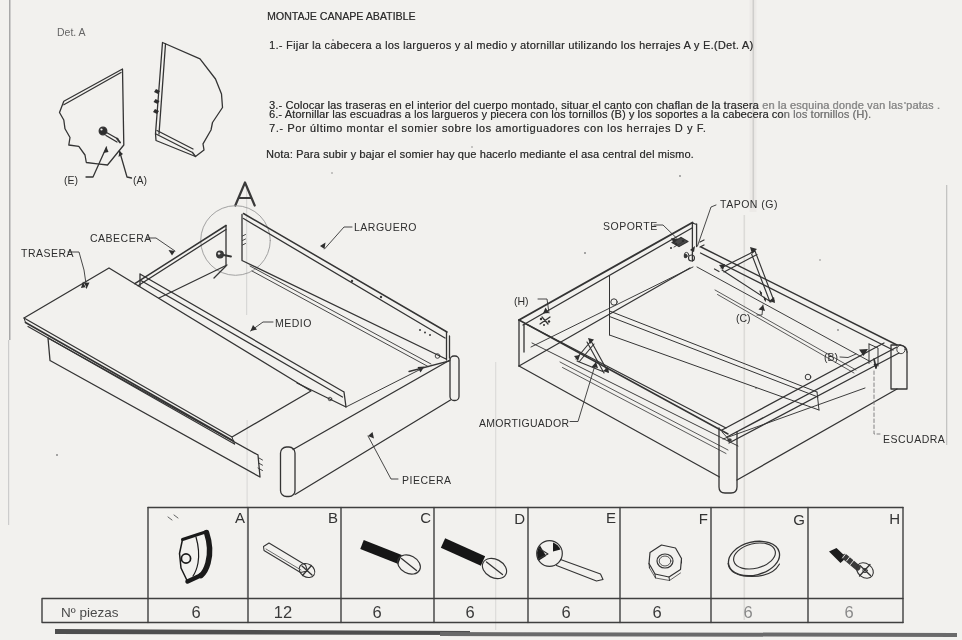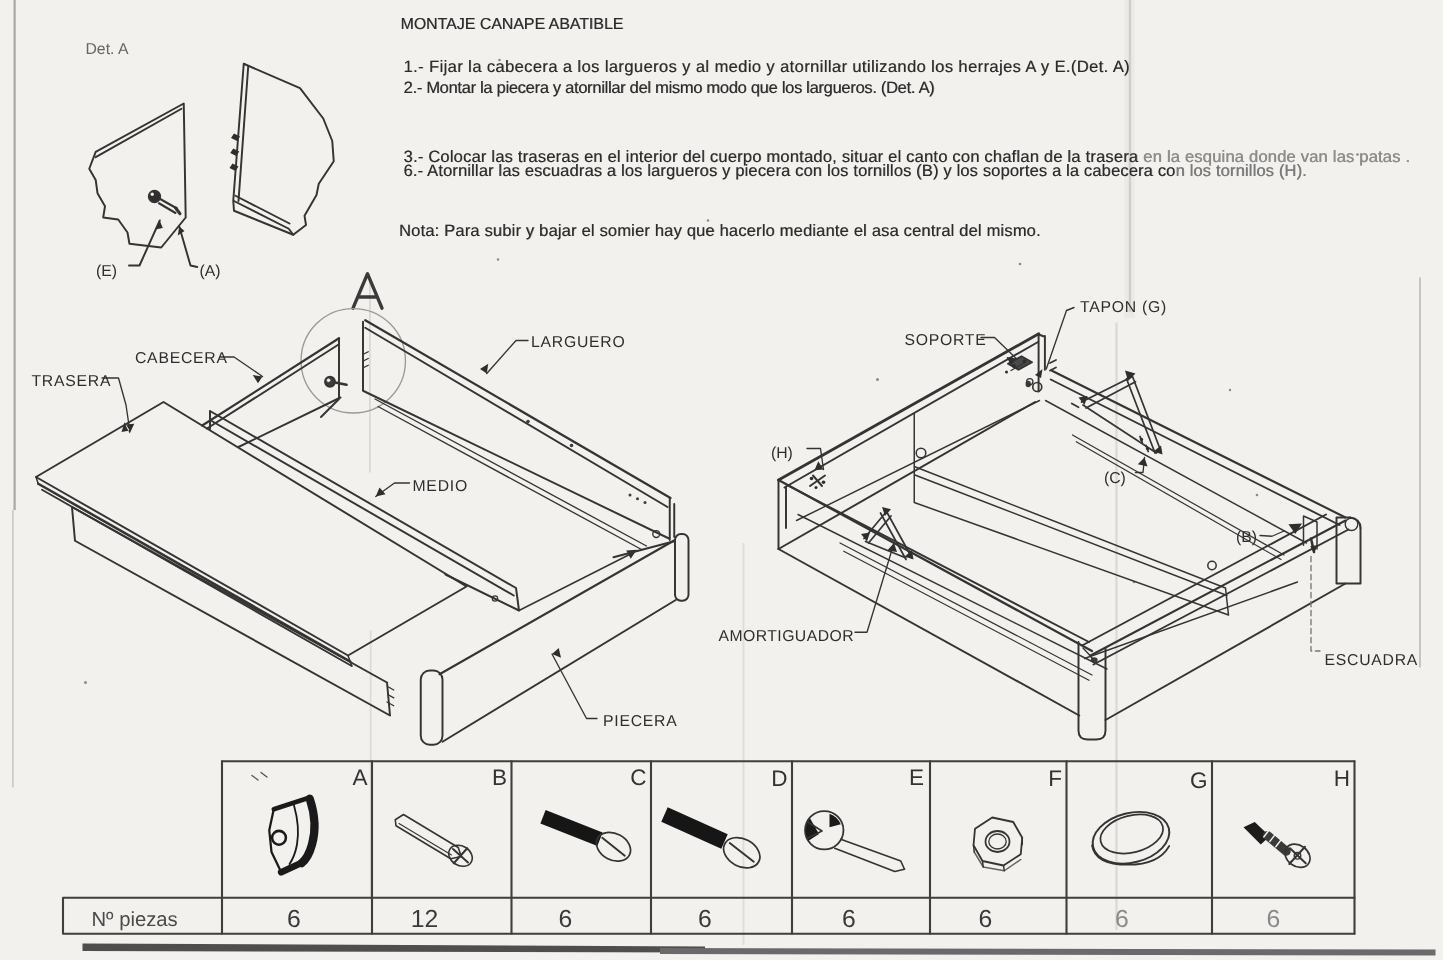--- a/index.html
+++ b/index.html
@@ -33,23 +33,23 @@
           <circle cx="332" cy="173" r="0.8"></circle>
           <circle cx="756" cy="388" r="0.9"></circle>
 <circle cx="820" cy="260" r="0.8"></circle>
           <circle cx="472" cy="147" r="0.8"></circle>
 </g>
 </g>
 </svg>
 
 <div class="txt" style="left:267px;top:10px;font-size:10.6px;letter-spacing:0;">MONTAJE CANAPE ABATIBLE</div>
 <div class="txt" style="left:269px;top:39px;letter-spacing:0.27px;text-align:right;">1.- Fijar la cabecera a los largueros y al medio y atornillar utilizando los herrajes A y E.(Det. A)</div>
-<div class="txt" style="left:269px;top:52.8px;letter-spacing:-0.2px;">2.- Montar la piecera y atornillar del mismo modo que los largueros. (Det. A)</div>
 <div class="txt" style="left:269px;top:66.6px;letter-spacing:0.14px;margin-top:32px;">3.- Colocar las traseras en el interior del cuerpo montado, situar el canto con chaflan de la trasera <span style="color:#8f8f8f">en la esquina donde van las patas .</span></div>
 <div class="txt" style="left:269px;top:107.9px;letter-spacing:0.1px;">6.- Atornillar las escuadras a los largueros y piecera con los tornillos (B) y los soportes a la cabecera co<span style="color:#7a7a7a">n los tornillos (H).</span></div>
+<div class="txt" style="left:269px;top:121.7px;letter-spacing:0.6px;">7.- Por último montar el somier sobre los amortiguadores con los herrajes D y F.</div>
 <div class="txt" style="left:266px;top:147.5px;letter-spacing:0.12px;">Nota: Para subir y bajar el somier hay que hacerlo mediante el asa central del mismo.</div>
 
 <svg width="962" height="640" style="position:absolute;left:0;top:0" fill="none" stroke="#343434" stroke-width="1.3" stroke-linecap="round" stroke-linejoin="round">
 
 <g id="detA">
 <path d="M122.5,69 L63.8,101.3 L59.5,112.5 L63.8,120 L65,128.8 L70,137.5 L68.8,145 L78.8,146.3 L85,155 L86.3,162.5 L97.5,163.8 L107.5,165 L123.8,145 Z"></path>
 <path d="M121,72.5 L63.8,104.8"></path>
 
 <circle cx="103" cy="131" r="3.8" fill="#2e2e2e"></circle>
 <circle cx="101.5" cy="129.5" r="1.1" fill="#f2f1ee" stroke="none"></circle>

